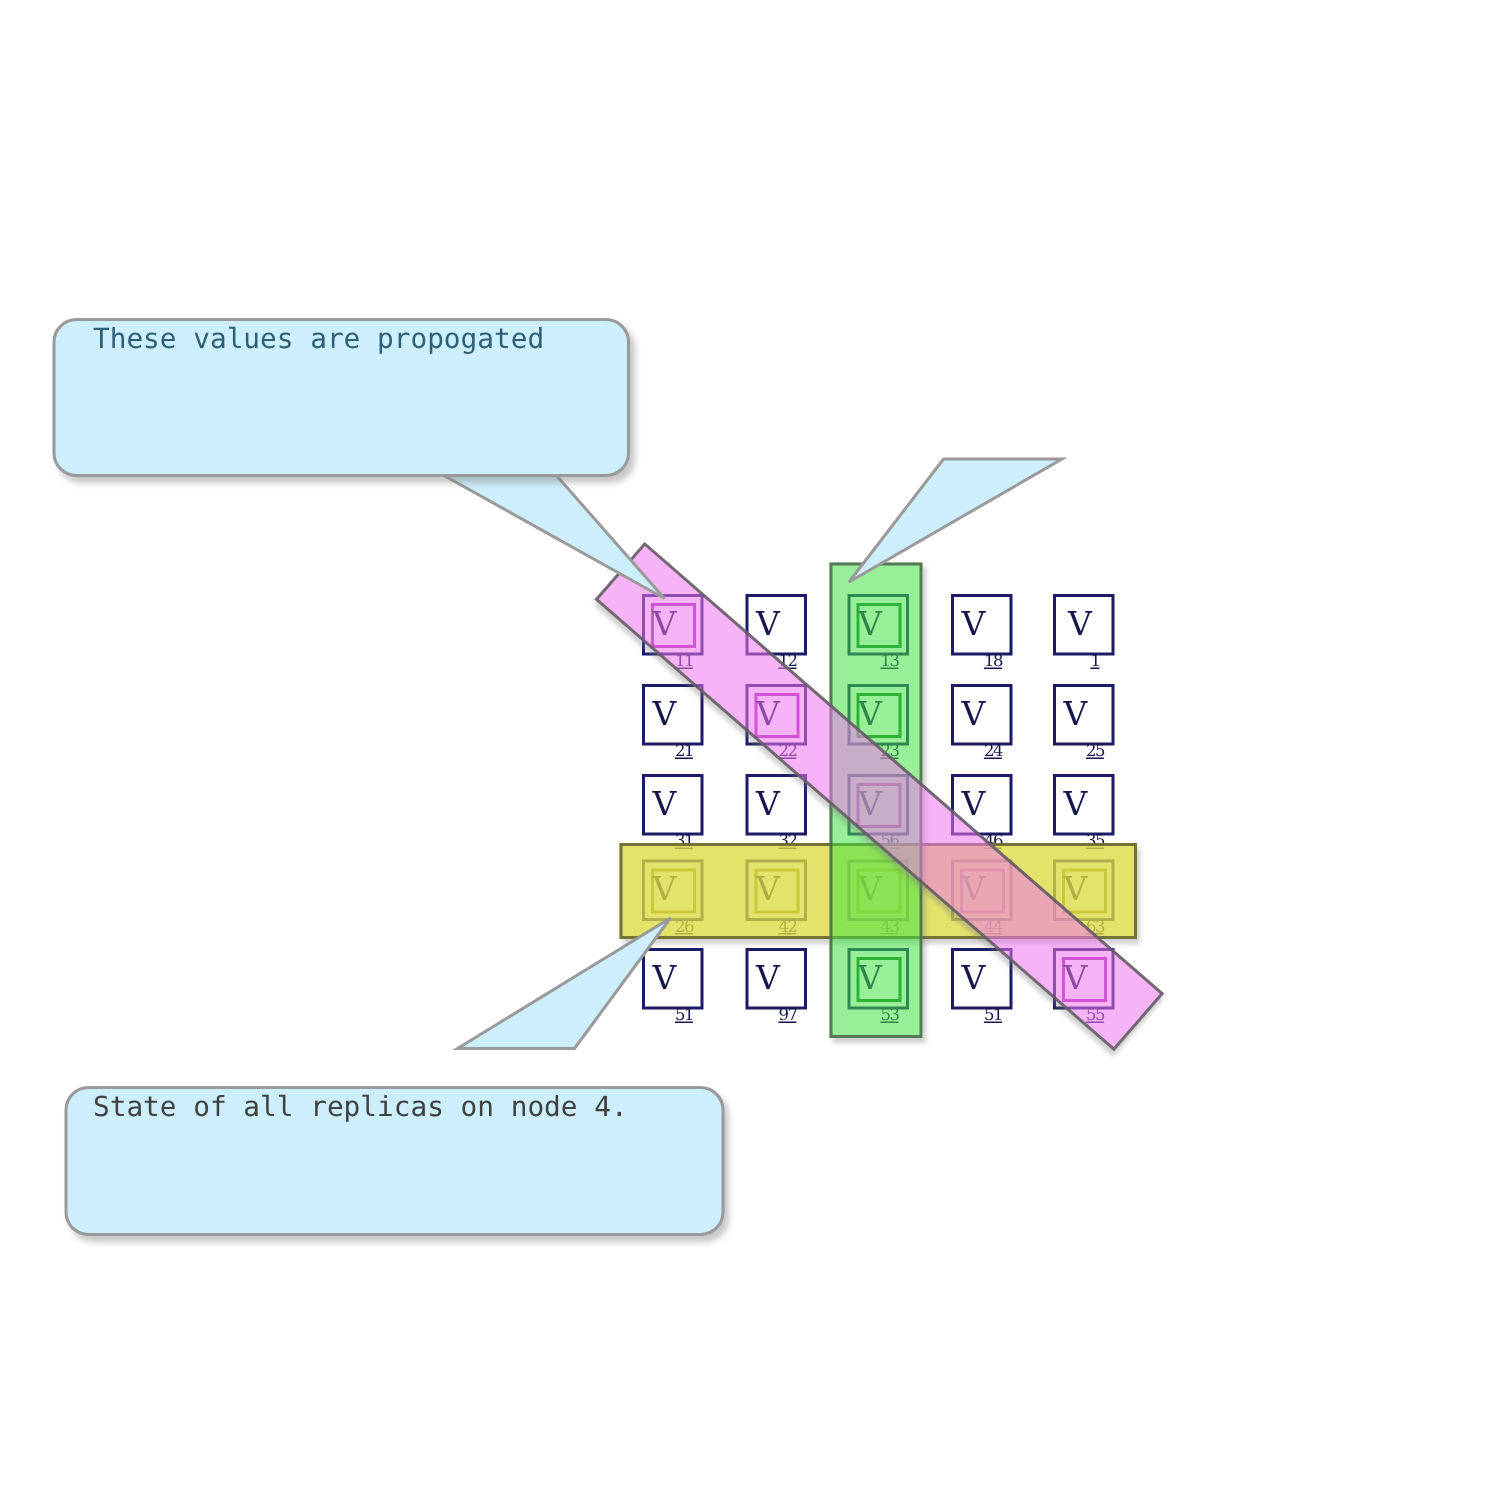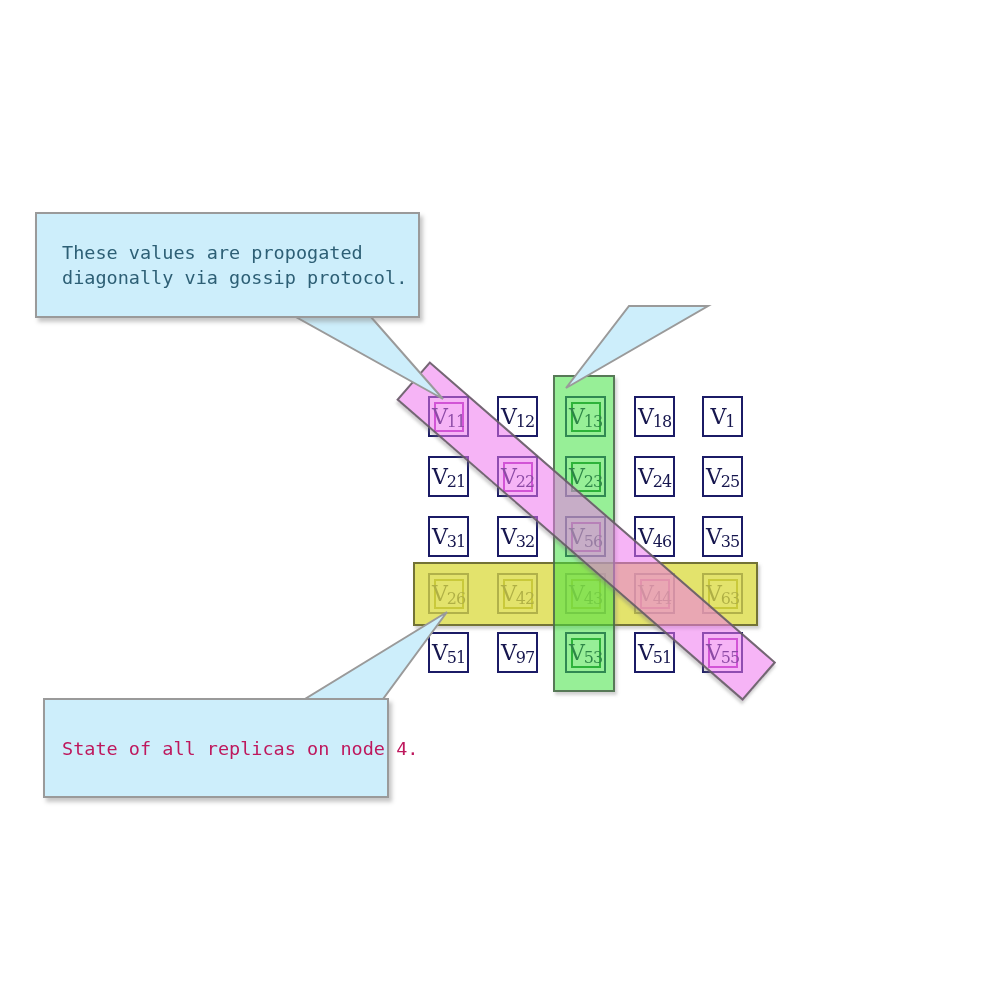--- a/index.html
+++ b/index.html
@@ -14,34 +14,34 @@
   .cell .inner{
     position:absolute;left:3.5px;top:3.5px;right:3.5px;bottom:3.5px;
     border:2px solid transparent;display:none;
   }
   .cell .lbl{
     position:absolute;left:0;top:0;width:100%;height:100%;
     display:flex;align-items:center;justify-content:center;
     font-family:"DejaVu Serif","Liberation Serif",serif;
     color:var(--cell-text,#16164e);font-size:22px;line-height:1;
   }
-  .cell .lbl sub{font-size:16px;vertical-align:baseline;position:relative;top:5px;margin-left:-1px;letter-spacing:-1px;}
+  .cell .lbl sub{font-size:11px;vertical-align:baseline;position:relative;top:24px;margin-left:-1px;letter-spacing:-1px;text-decoration:underline;}
   .band{position:absolute;box-sizing:border-box;box-shadow:2px 3px 3px rgba(120,120,120,0.35);}
   .band-row{z-index:2;}
   .band-col{z-index:3;}
   .band-diag{z-index:4;transform-origin:0 50%;transform:rotate(41deg);}
   .tails{position:absolute;left:0;top:0;z-index:5;}
   .tails polygon{fill:var(--callout-fill,#cdeefb);stroke:var(--callout-border,#9a9a9a);stroke-width:2;}
   .callout{
     position:absolute;box-sizing:border-box;z-index:6;
     background:var(--callout-fill,#cdeefb);
     border:2px solid var(--callout-border,#9a9a9a);
-    border-radius:0;
+    border-radius:16px;
     box-shadow:3px 4px 4px rgba(130,130,130,0.45);
-    display:flex;flex-direction:column;justify-content:center;
+    display:flex;flex-direction:column;
     font-size:18.5px;line-height:25px;white-space:pre;
   }
 </style>
 </head>
 <body>
 
 <div class="stage">
 
   <div class="cell" style="left: 428px; top: 396px;">
       <div class="inner" style="display: block; border-color: rgb(176, 44, 184);"></div>
@@ -211,19 +211,18 @@
   <div class="band band-diag" id="band-diag" style="left: 413px; top: 355px; width: 459px; height: 51px; background: rgba(238, 118, 238, 0.55); border: 2.5px solid rgba(90, 90, 90, 0.85);"></div>
 
   <svg class="tails" width="1000" height="1000" viewBox="0 0 1000 1000">
     <polygon points="296,317 371,317 443,399"></polygon>
     <polygon points="629,306 708,306 566,388"></polygon>
     <polygon points="305,699 383,699 447,612"></polygon>
   </svg>
 
   <div class="callout" id="callout-0" style="left: 35px; top: 212px; width: 385px; height: 106px; padding-left: 25px; color: rgb(45, 95, 117);">
     <div>These values are propogated</div>
-    <div>diagonally via gossip protocol.</div>
   </div>
-  <div class="callout" id="callout-2" style="left: 43px; top: 698px; width: 346px; height: 100px; padding-left: 17px; color: #be185d;">
+  <div class="callout" id="callout-2" style="left: 43px; top: 724px; width: 440px; height: 100px; padding-left: 17px; color: #404040;">
     <div>State of all replicas on node 4.</div>
   </div>
 
 </div>
 
 </body></html>

